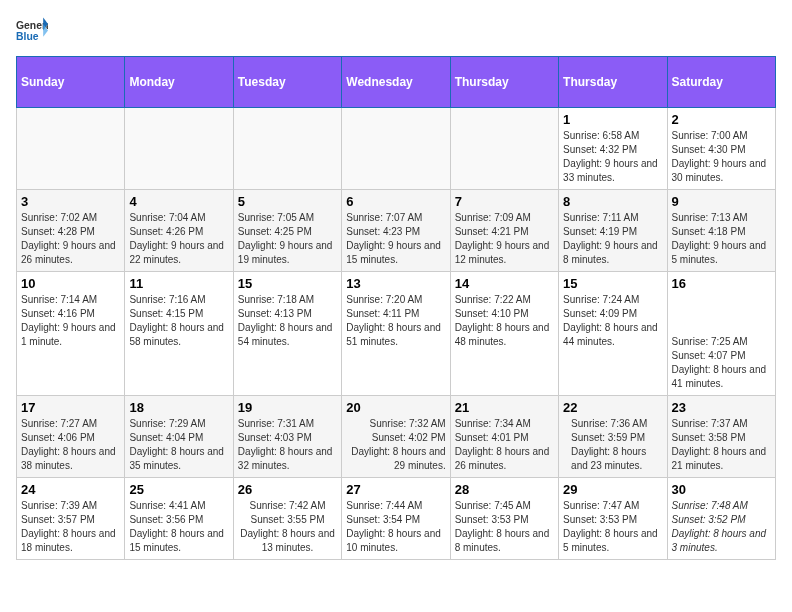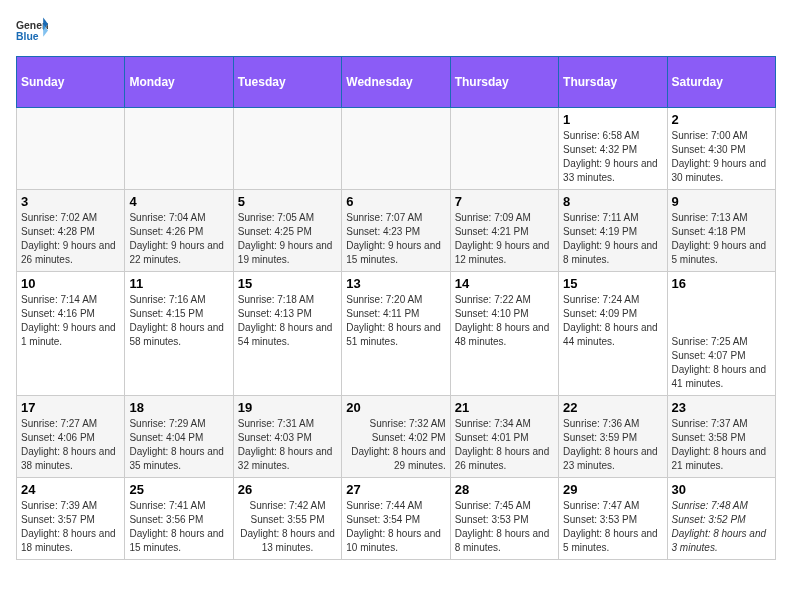--- a/index.html
+++ b/index.html
@@ -237,41 +237,41 @@
 Daylight: 8 hours and 29 minutes.</div>
         </td>
         <td>
           <div class="day-num">21</div>
           <div class="day-info" style="white-space: pre-line;">Sunrise: 7:34 AM
 Sunset: 4:01 PM
 Daylight: 8 hours and 26 minutes.</div>
         </td>
         <td>
           <div class="day-num">22</div>
-          <div class="day-info" style="white-space: pre-line;">Sunrise: 7:36 AM
+          <div class="day-info" style="white-space: pre-line; margin-left: 8px;">Sunrise: 7:36 AM
 Sunset: 3:59 PM
 Daylight: 8 hours and 23 minutes.</div>
         </td>
         <td>
           <div class="day-num">23</div>
           <div class="day-info" style="white-space: pre-line;">Sunrise: 7:37 AM
 Sunset: 3:58 PM
 Daylight: 8 hours and 21 minutes.</div>
         </td>
       </tr>
       <tr class="week-row">
         <td>
           <div class="day-num">24</div>
           <div class="day-info" style="white-space: pre-line;">Sunrise: 7:39 AM
 Sunset: 3:57 PM
 Daylight: 8 hours and 18 minutes.</div>
         </td>
         <td>
           <div class="day-num">25</div>
-          <div class="day-info" style="white-space: pre-line;">Sunrise: 7:41 AM
+          <div class="day-info" style="white-space: pre-line;">Sunrise: 4:41 AM
 Sunset: 3:56 PM
 Daylight: 8 hours and 15 minutes.</div>
         </td>
         <td>
           <div class="day-num">26</div>
           <div class="day-info" style="white-space: pre-line; text-align: center;">Sunrise: 7:42 AM
 Sunset: 3:55 PM
 Daylight: 8 hours and 13 minutes.</div>
         </td>
         <td>

